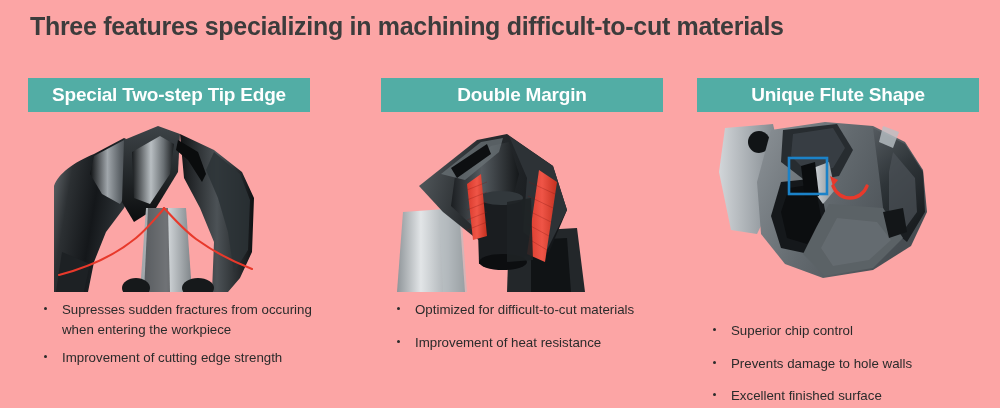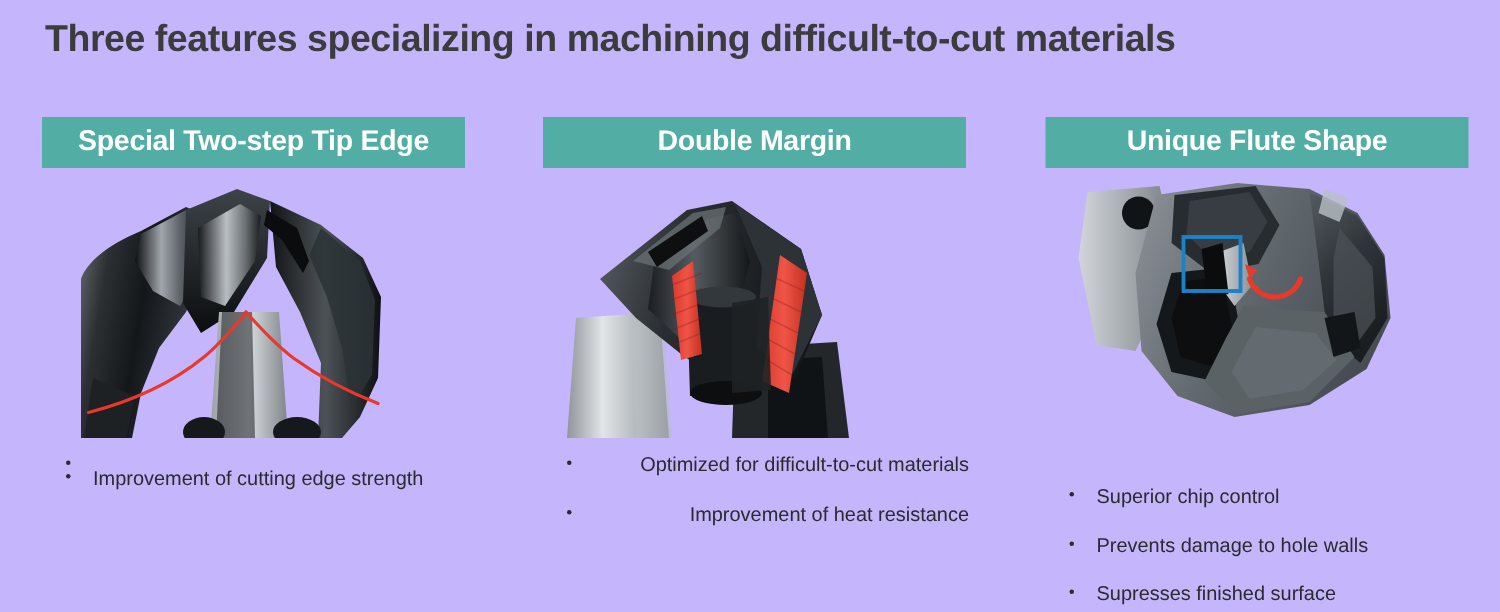--- a/index.html
+++ b/index.html
@@ -14,21 +14,21 @@
     overflow: hidden;
     font-family: "Liberation Sans", sans-serif;
     -webkit-font-smoothing: antialiased;
   }
 
   #slide {
     position: absolute;
     left: 0; top: 0;
     width: 1000px;
     height: 408px;
-    background: #c4b5fd;
+    background: #fca5a5;
   }
 
   
   #page-title {
     position: absolute;
     left: 30px;
     top: 12px;
     width: 940px;
     font-size: 25px;
     font-weight: bold;
@@ -39,21 +39,21 @@
   }
 
   
   .column {
     position: absolute;
     top: 78px;
     width: 282px;
     height: 320px;
   }
   #col-0 { left: 28px;  }
-  #col-1 { left: 362px; text-align: right; }
+  #col-1 { left: 381px; }
   #col-2 { left: 697px; }
 
   .feature-header {
     position: absolute;
     left: 0;
     top: 0;
     width: 282px;
     height: 34px;
     background: #52ada5;
     color: #ffffff;
@@ -177,20 +177,21 @@
         <g>
           <path d="M31 163 C58 156 86 144 108 126 C118 118 126 108 134 99 L136 96" fill="none" stroke="#e8392b" stroke-width="2.1" stroke-linecap="round"></path>
           <path d="M136 96 C146 107 156 118 168 127 C186 140 206 150 224 157" fill="none" stroke="#e8392b" stroke-width="2.1" stroke-linecap="round"></path>
         </g>
       </svg>
     </div>
 
     <div class="bullet-list">
       <div class="bullet-item">
         <span class="bullet-dot"></span>
+        <span>Supresses sudden fractures from occuring when entering the workpiece</span>
       </div>
       <div class="bullet-item">
         <span class="bullet-dot"></span>
         <span>Improvement of cutting edge strength</span>
       </div>
     </div>
   </div>
 
   <div class="column" id="col-1">
 
@@ -343,18 +344,18 @@
       <div class="bullet-item">
         <span class="bullet-dot"></span>
         <span>Superior chip control</span>
       </div>
       <div class="bullet-item">
         <span class="bullet-dot"></span>
         <span>Prevents damage to hole walls</span>
       </div>
       <div class="bullet-item">
         <span class="bullet-dot"></span>
-        <span>Supresses finished surface</span>
+        <span>Excellent finished surface</span>
       </div>
     </div>
   </div>
 
 </div>
 
 </body></html>

